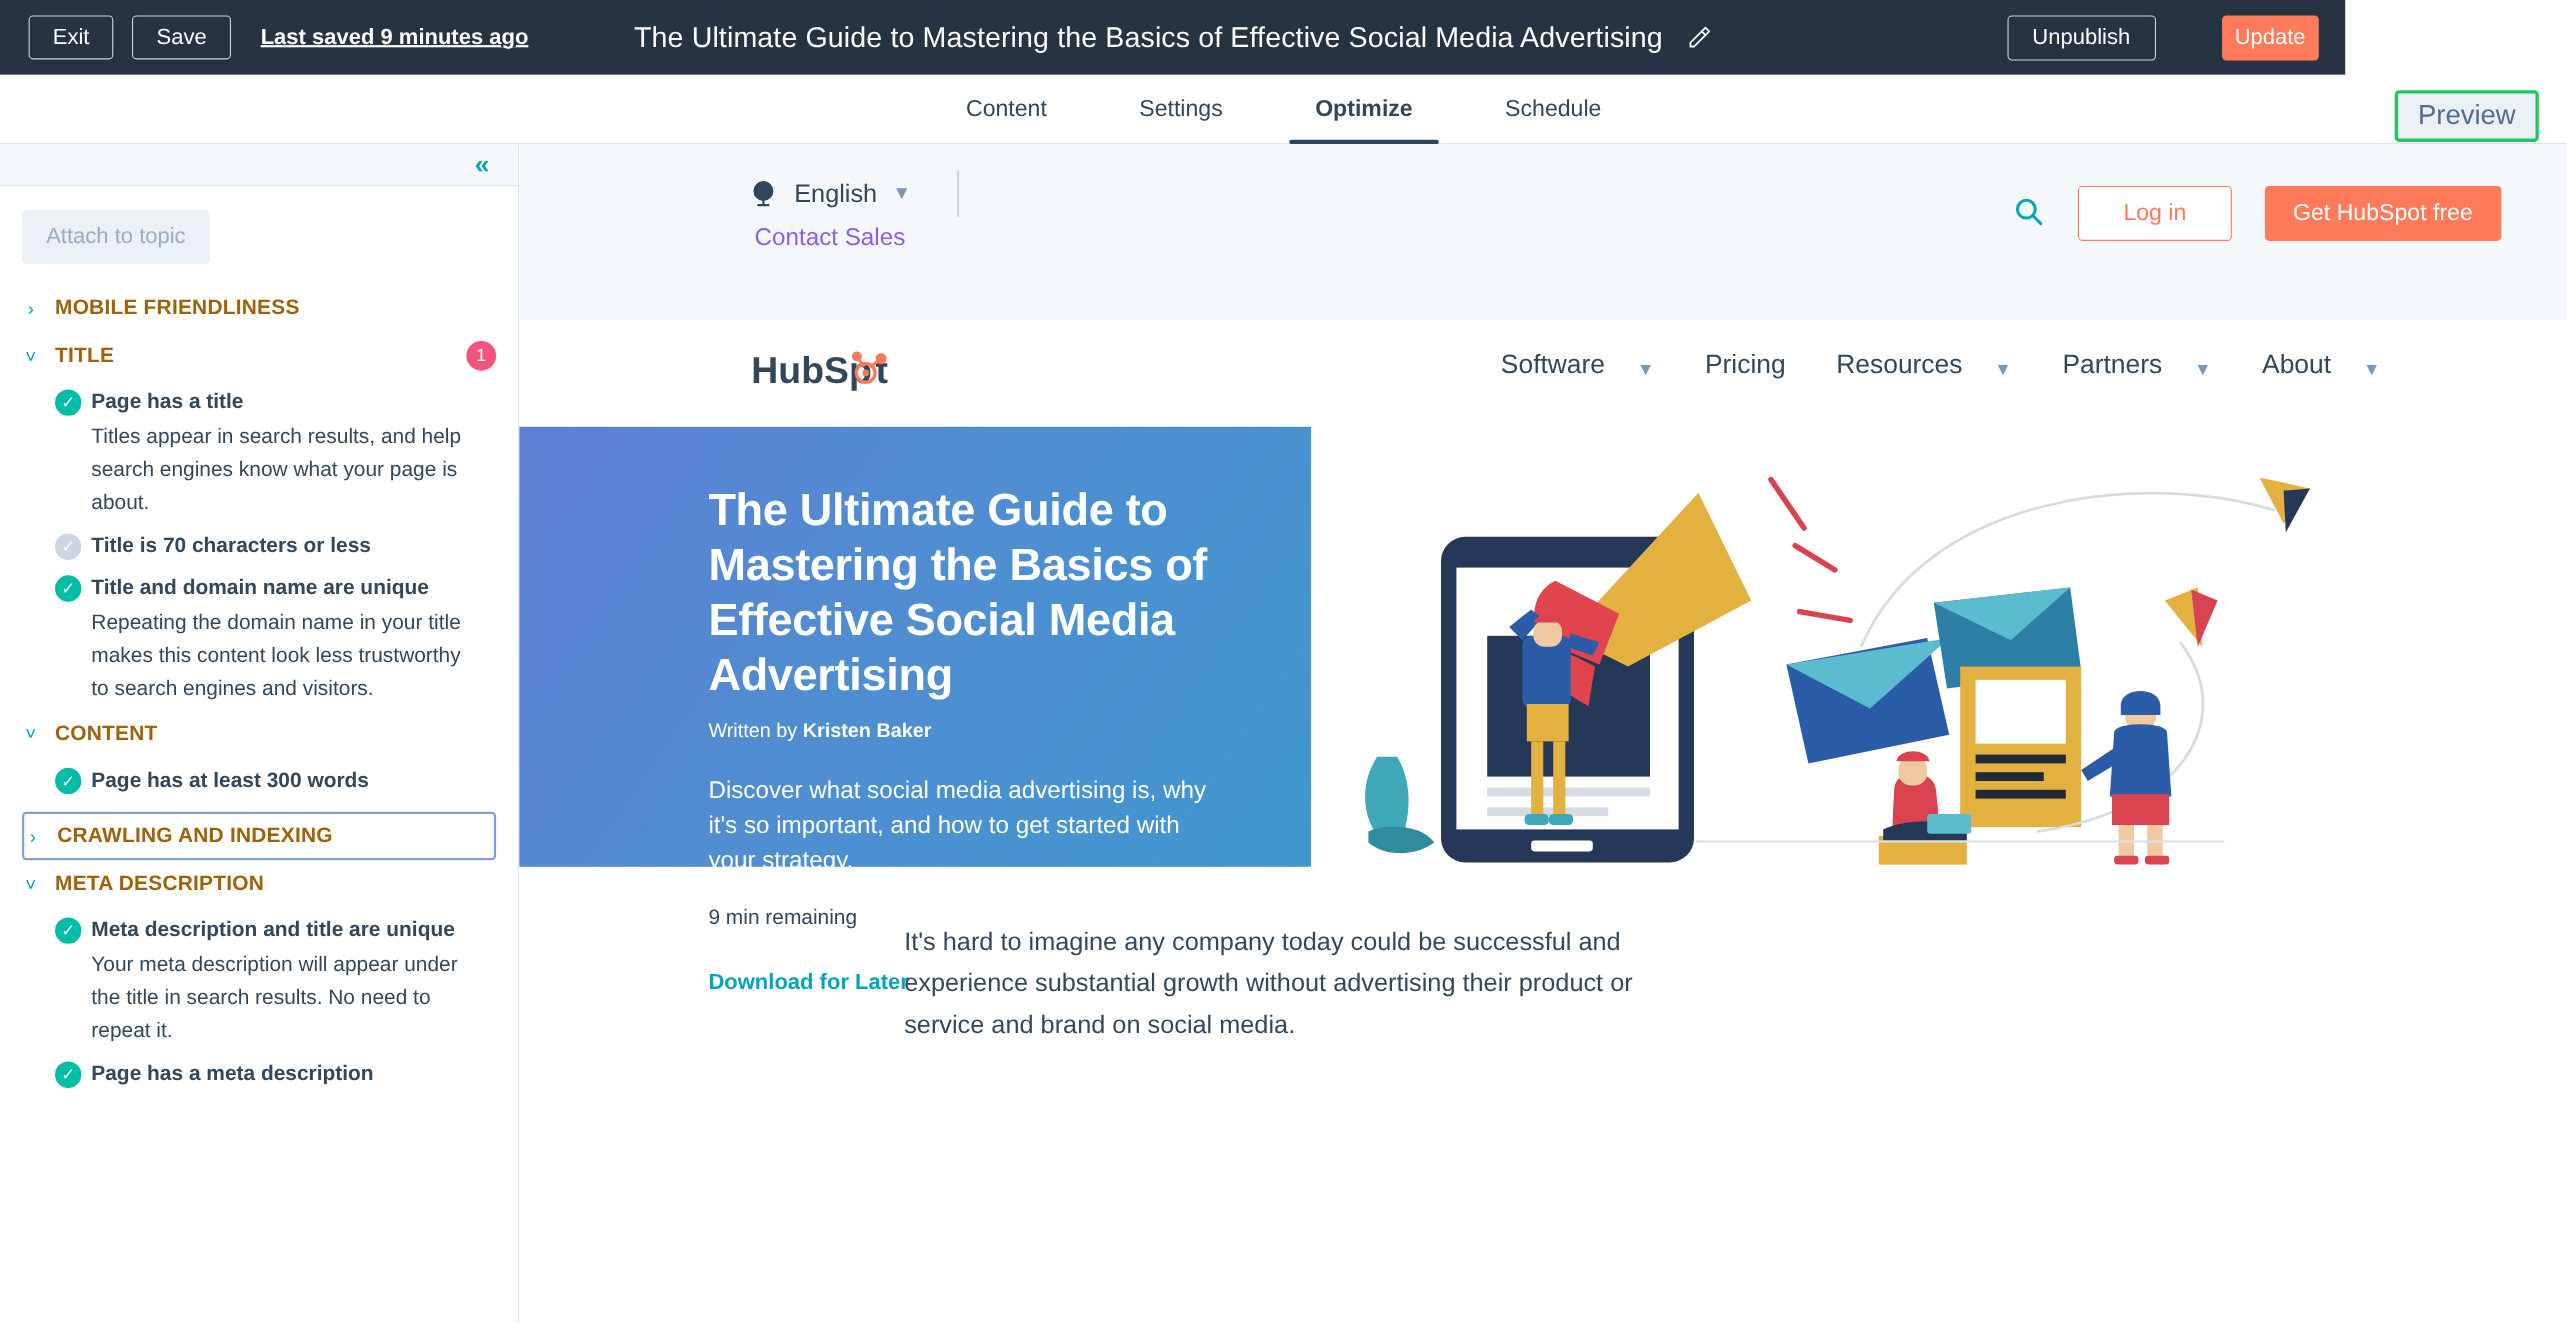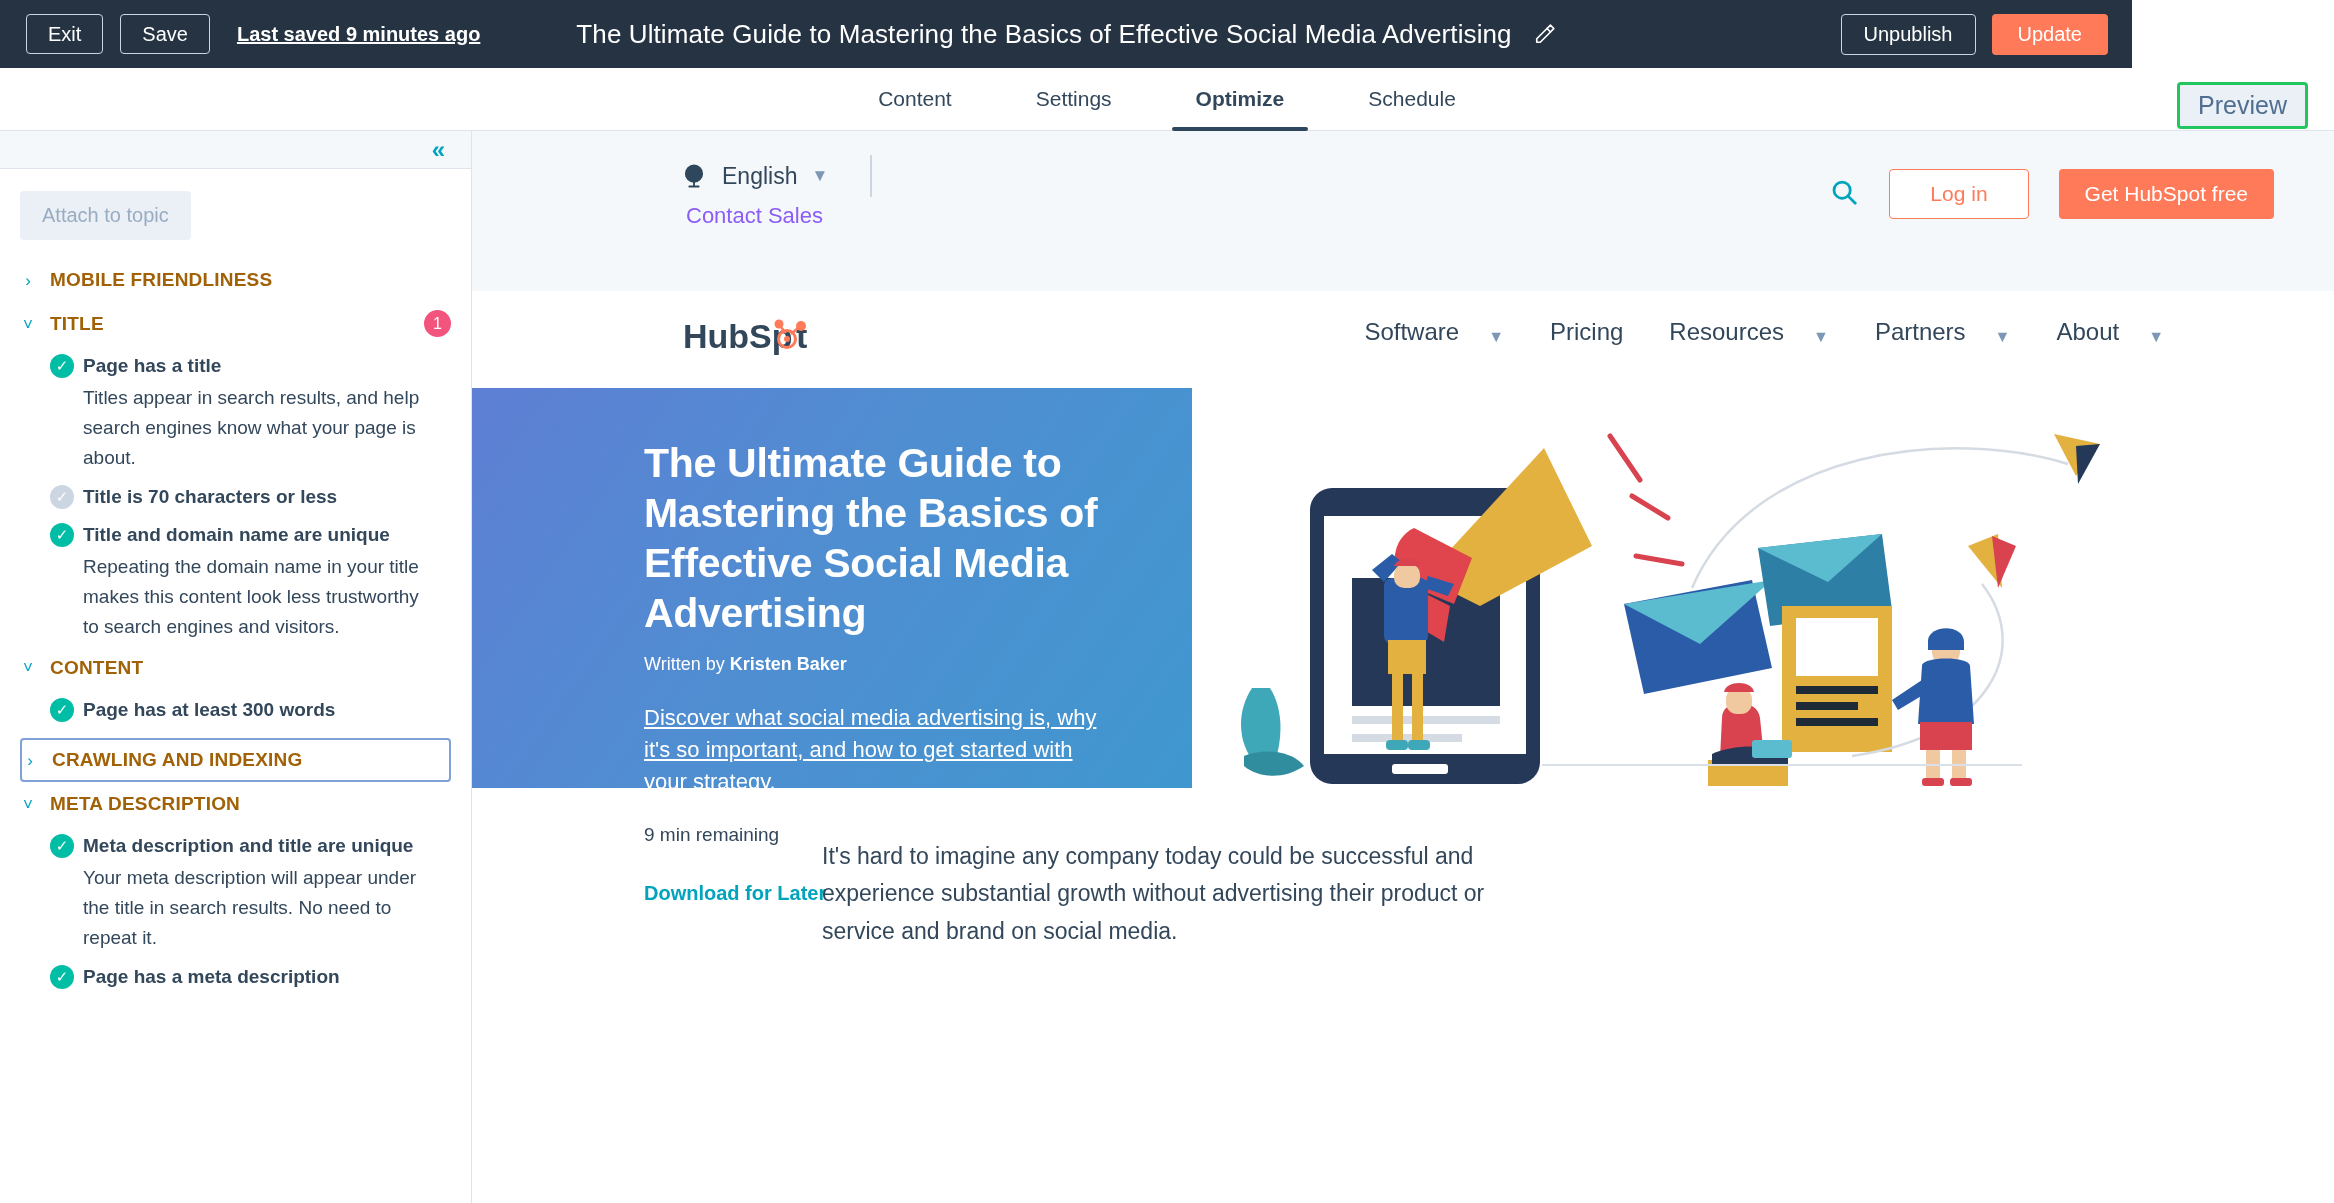--- a/index.html
+++ b/index.html
@@ -44,22 +44,23 @@
     position: absolute; right: 24px; top: 0; height: 68px;
     display: flex; align-items: center; gap: 16px;
   }
   .btn-unpublish {
     border: 1px solid #cbd6e2; background: transparent; color: #ffffff;
     font-size: 20px; border-radius: 4px; padding: 8px 22px; cursor: pointer;
     font-family: "Liberation Sans", sans-serif;
   }
   .btn-update {
     border: none; background: #ff7a59; color: #ffffff;
-    font-size: 20px; border-radius: 4px; padding: 9px 26px; cursor: pointer;
+    font-size: 20px; border-radius: 4px; padding: 9px 12px; cursor: pointer;
     font-family: "Liberation Sans", sans-serif;
+    margin-left: 44px;
   }
 
   
   .tabbar {
     position: absolute; top: 68px; left: 0;
     width: 2334px; height: 63px;
     background: #ffffff; border-bottom: 1px solid #dfe3eb;
     display: flex; align-items: center; justify-content: center;
   }
   .tabs { display: flex; align-items: stretch; height: 63px; gap: 0; }
@@ -201,21 +202,20 @@
   }
   .hero-title {
     color: #ffffff; font-size: 41px; font-weight: bold; line-height: 1.22;
     letter-spacing: -.3px;
   }
   .hero-author { color: #ffffff; font-size: 18px; margin-top: 16px; }
   .hero-author b { font-weight: bold; }
   .hero-sub {
     color: #ffffff; font-size: 22px; line-height: 1.45; margin-top: 27px;
     max-width: 470px;
-    text-decoration: underline;
   }
   .hero-art {
     position: absolute; left: 720px; top: 0;
     width: 1142px; height: 400px; background: #ffffff;
     overflow: hidden;
   }
   .art-baseline {
     position: absolute; left: 350px; bottom: 22px; width: 480px;
     height: 2px; background: #d9e0e8;
   }

